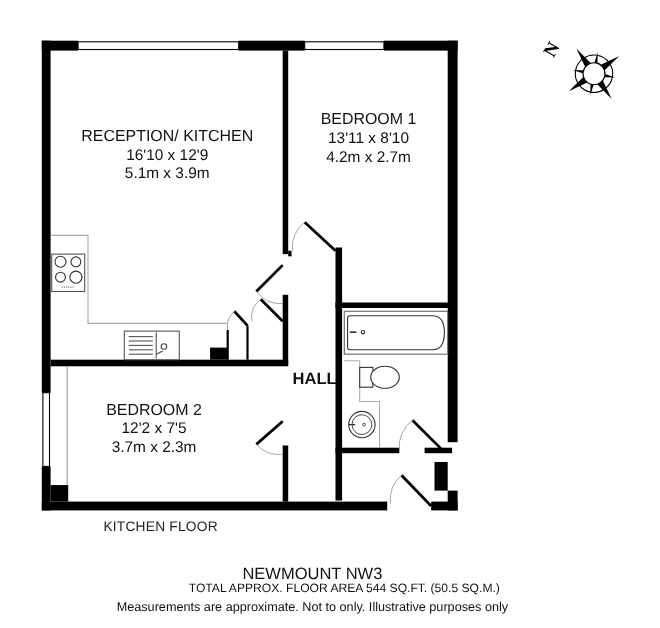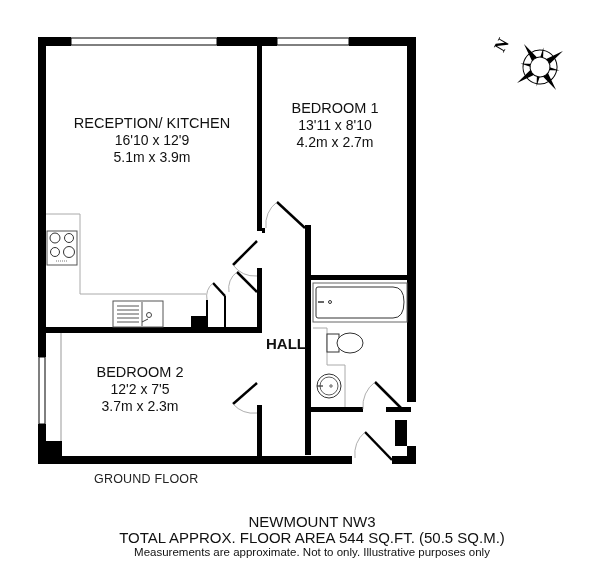--- a/index.html
+++ b/index.html
@@ -1,24 +1,24 @@
 <!DOCTYPE html>
 <html><head>
   <meta charset="utf-8">
   <style>
     html, body { margin: 0; padding: 0; background: #ffffff; }
     body { width: 600px; height: 571px; position: relative; overflow: hidden; font-family: "Liberation Sans", sans-serif; }
     #plan { position: absolute; left: 0; top: 0; }
     .room-label { font-family: "Liberation Sans", sans-serif; font-size: 14px; fill: #111; text-anchor: middle; }
     .room-name { font-size: 14.5px; }
     .hall { font-weight: bold; font-size: 15px; }
-    .footer { position: absolute; left: 0; width: 568px; text-align: center; color: #111; padding-left: 28px; }
+    .footer { position: absolute; left: 0; width: 568px; text-align: center; color: #111; }
     .floor-label { position: absolute; left: 94px; top: 472px; font-size: 12.5px; color: #222; letter-spacing: 0.2px; }
     .f1 { top: 513px; font-size: 15px; }
-    .f2 { top: 529px; font-size: 15px; }
+    .f2 { top: 529px; font-size: 11px; margin-left: 29px; }
     .f3 { top: 546px; font-size: 11.5px; }
   </style>
 </head>
 <body>
 
 <svg id="plan" width="600" height="571" viewBox="0 0 600 571" xmlns="http://www.w3.org/2000/svg">
 
   <g fill="#000">
 
     <rect x="38" y="37" width="33" height="9"></rect>
@@ -167,17 +167,17 @@
     <text class="room-label" x="335" y="147">4.2m x 2.7m</text>
   </g>
   <g>
     <text class="room-label room-name" x="140" y="377">BEDROOM 2</text>
     <text class="room-label" x="140" y="394">12'2 x 7'5</text>
     <text class="room-label" x="140" y="411">3.7m x 2.3m</text>
   </g>
   <text class="room-label hall" x="286" y="349">HALL</text>
 </svg>
 
-<div class="floor-label">GROUND FLOOR</div>
+<div class="floor-label">KITCHEN FLOOR</div>
 
 <div class="footer f1">NEWMOUNT NW3</div>
 <div class="footer f2">TOTAL APPROX. FLOOR AREA 544 SQ.FT. (50.5 SQ.M.)</div>
 <div class="footer f3">Measurements are approximate.  Not to only.  Illustrative purposes only</div>
 
 </body></html>

